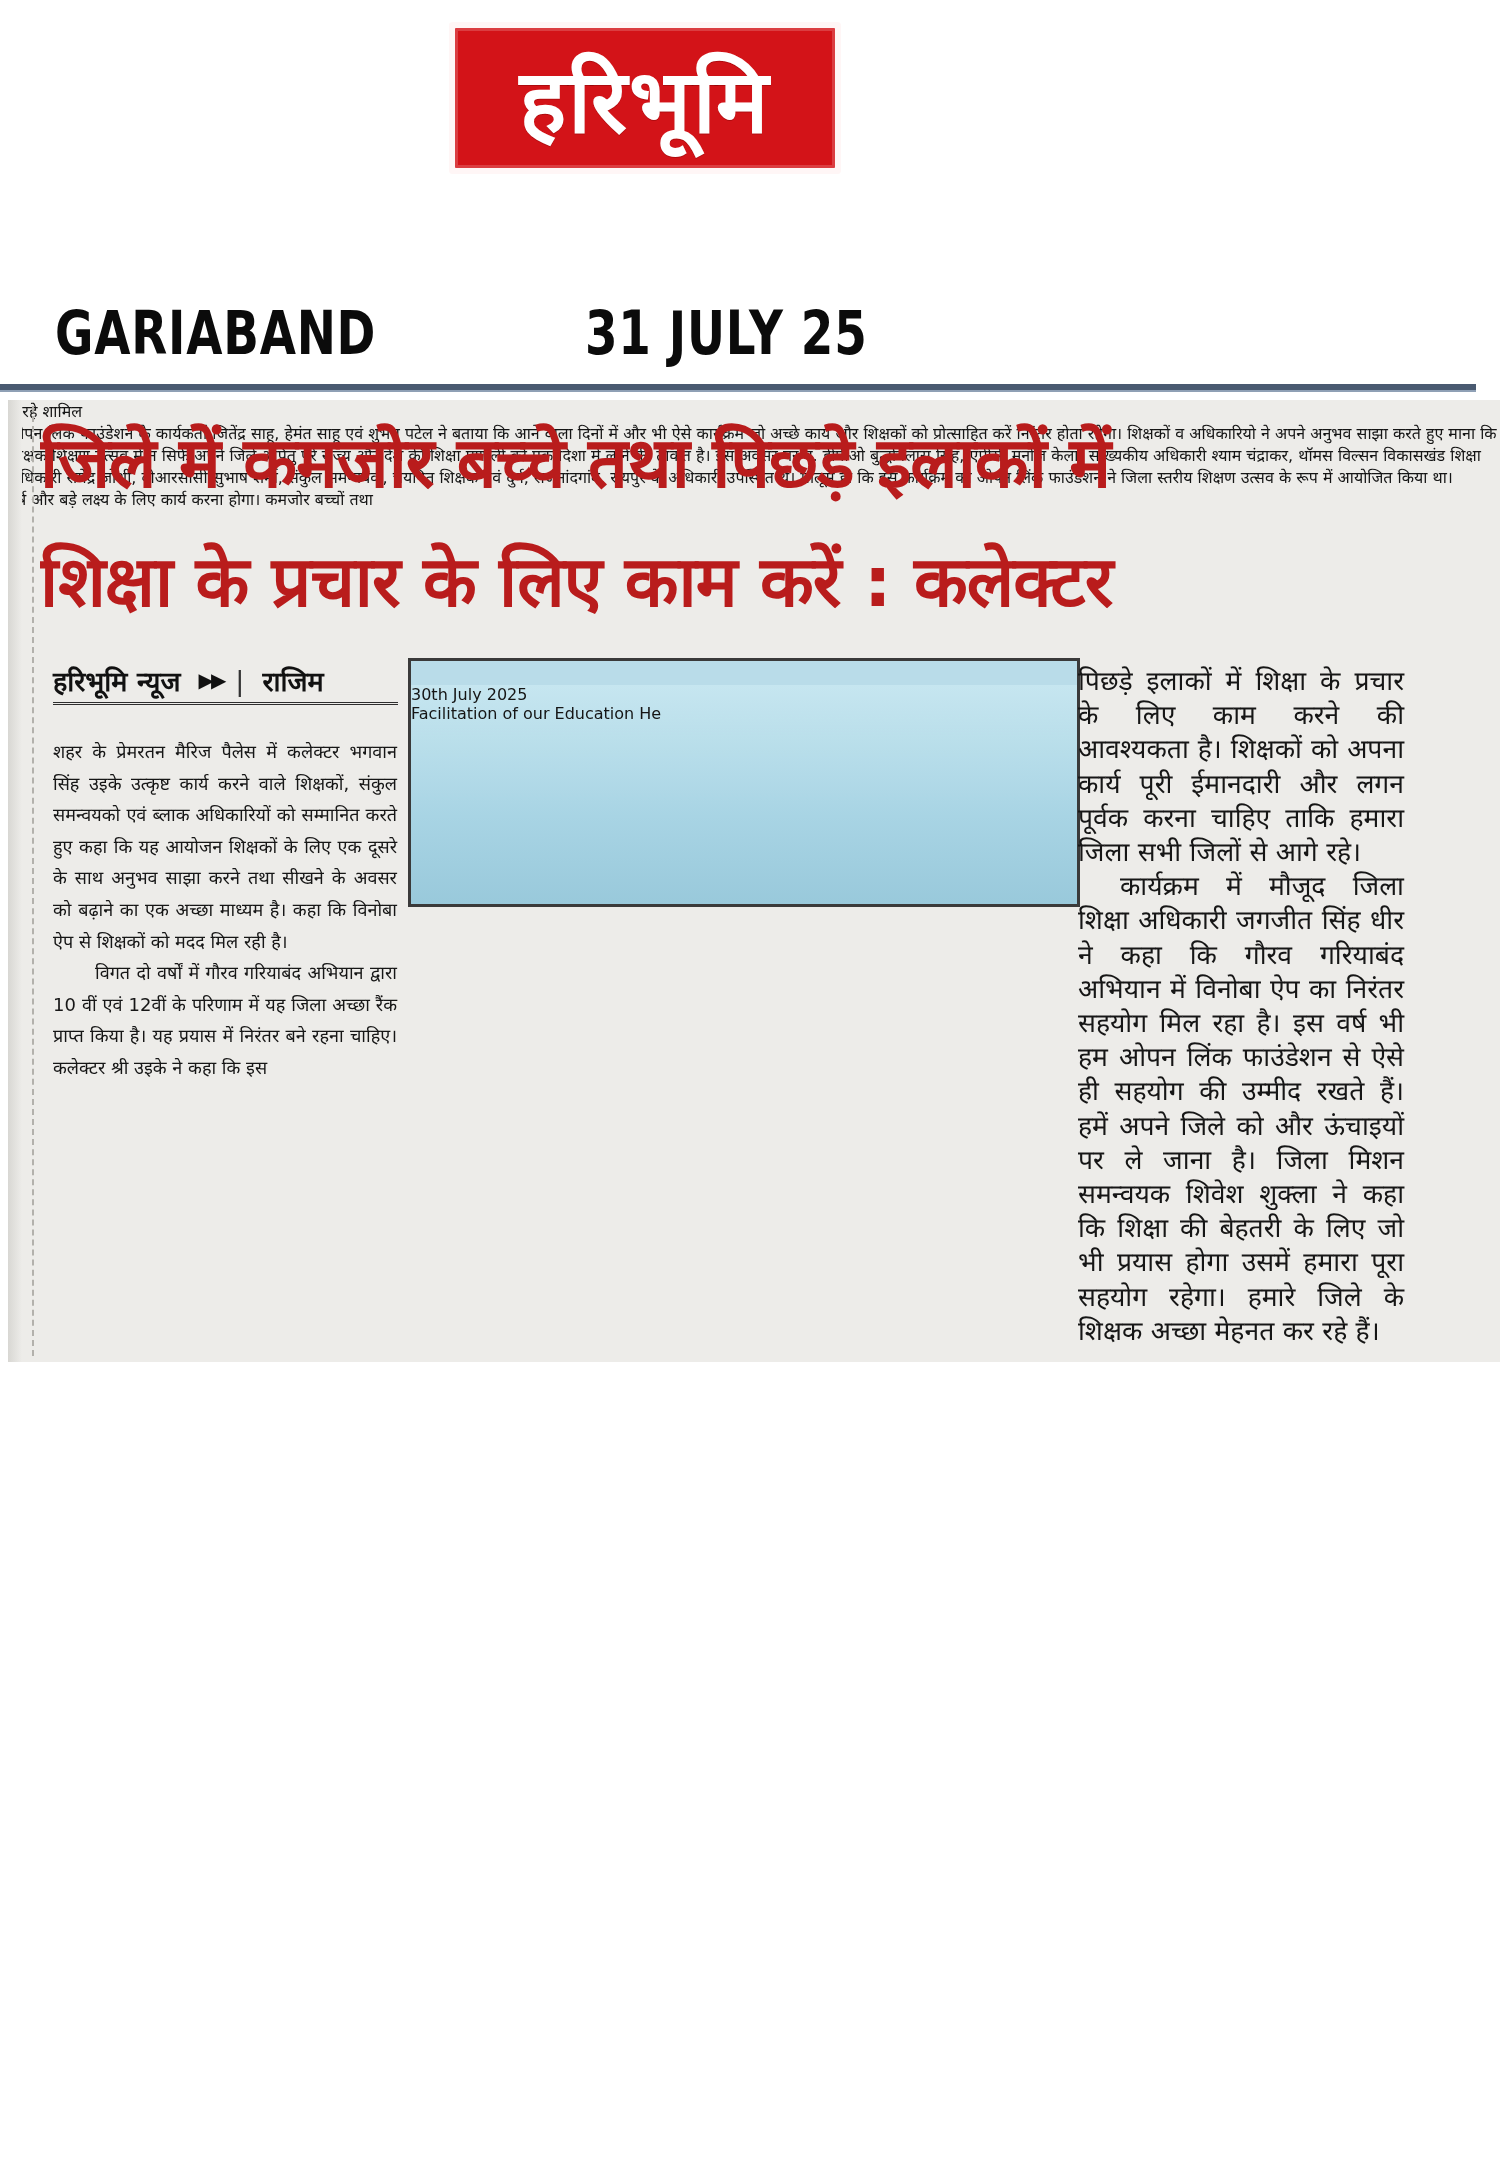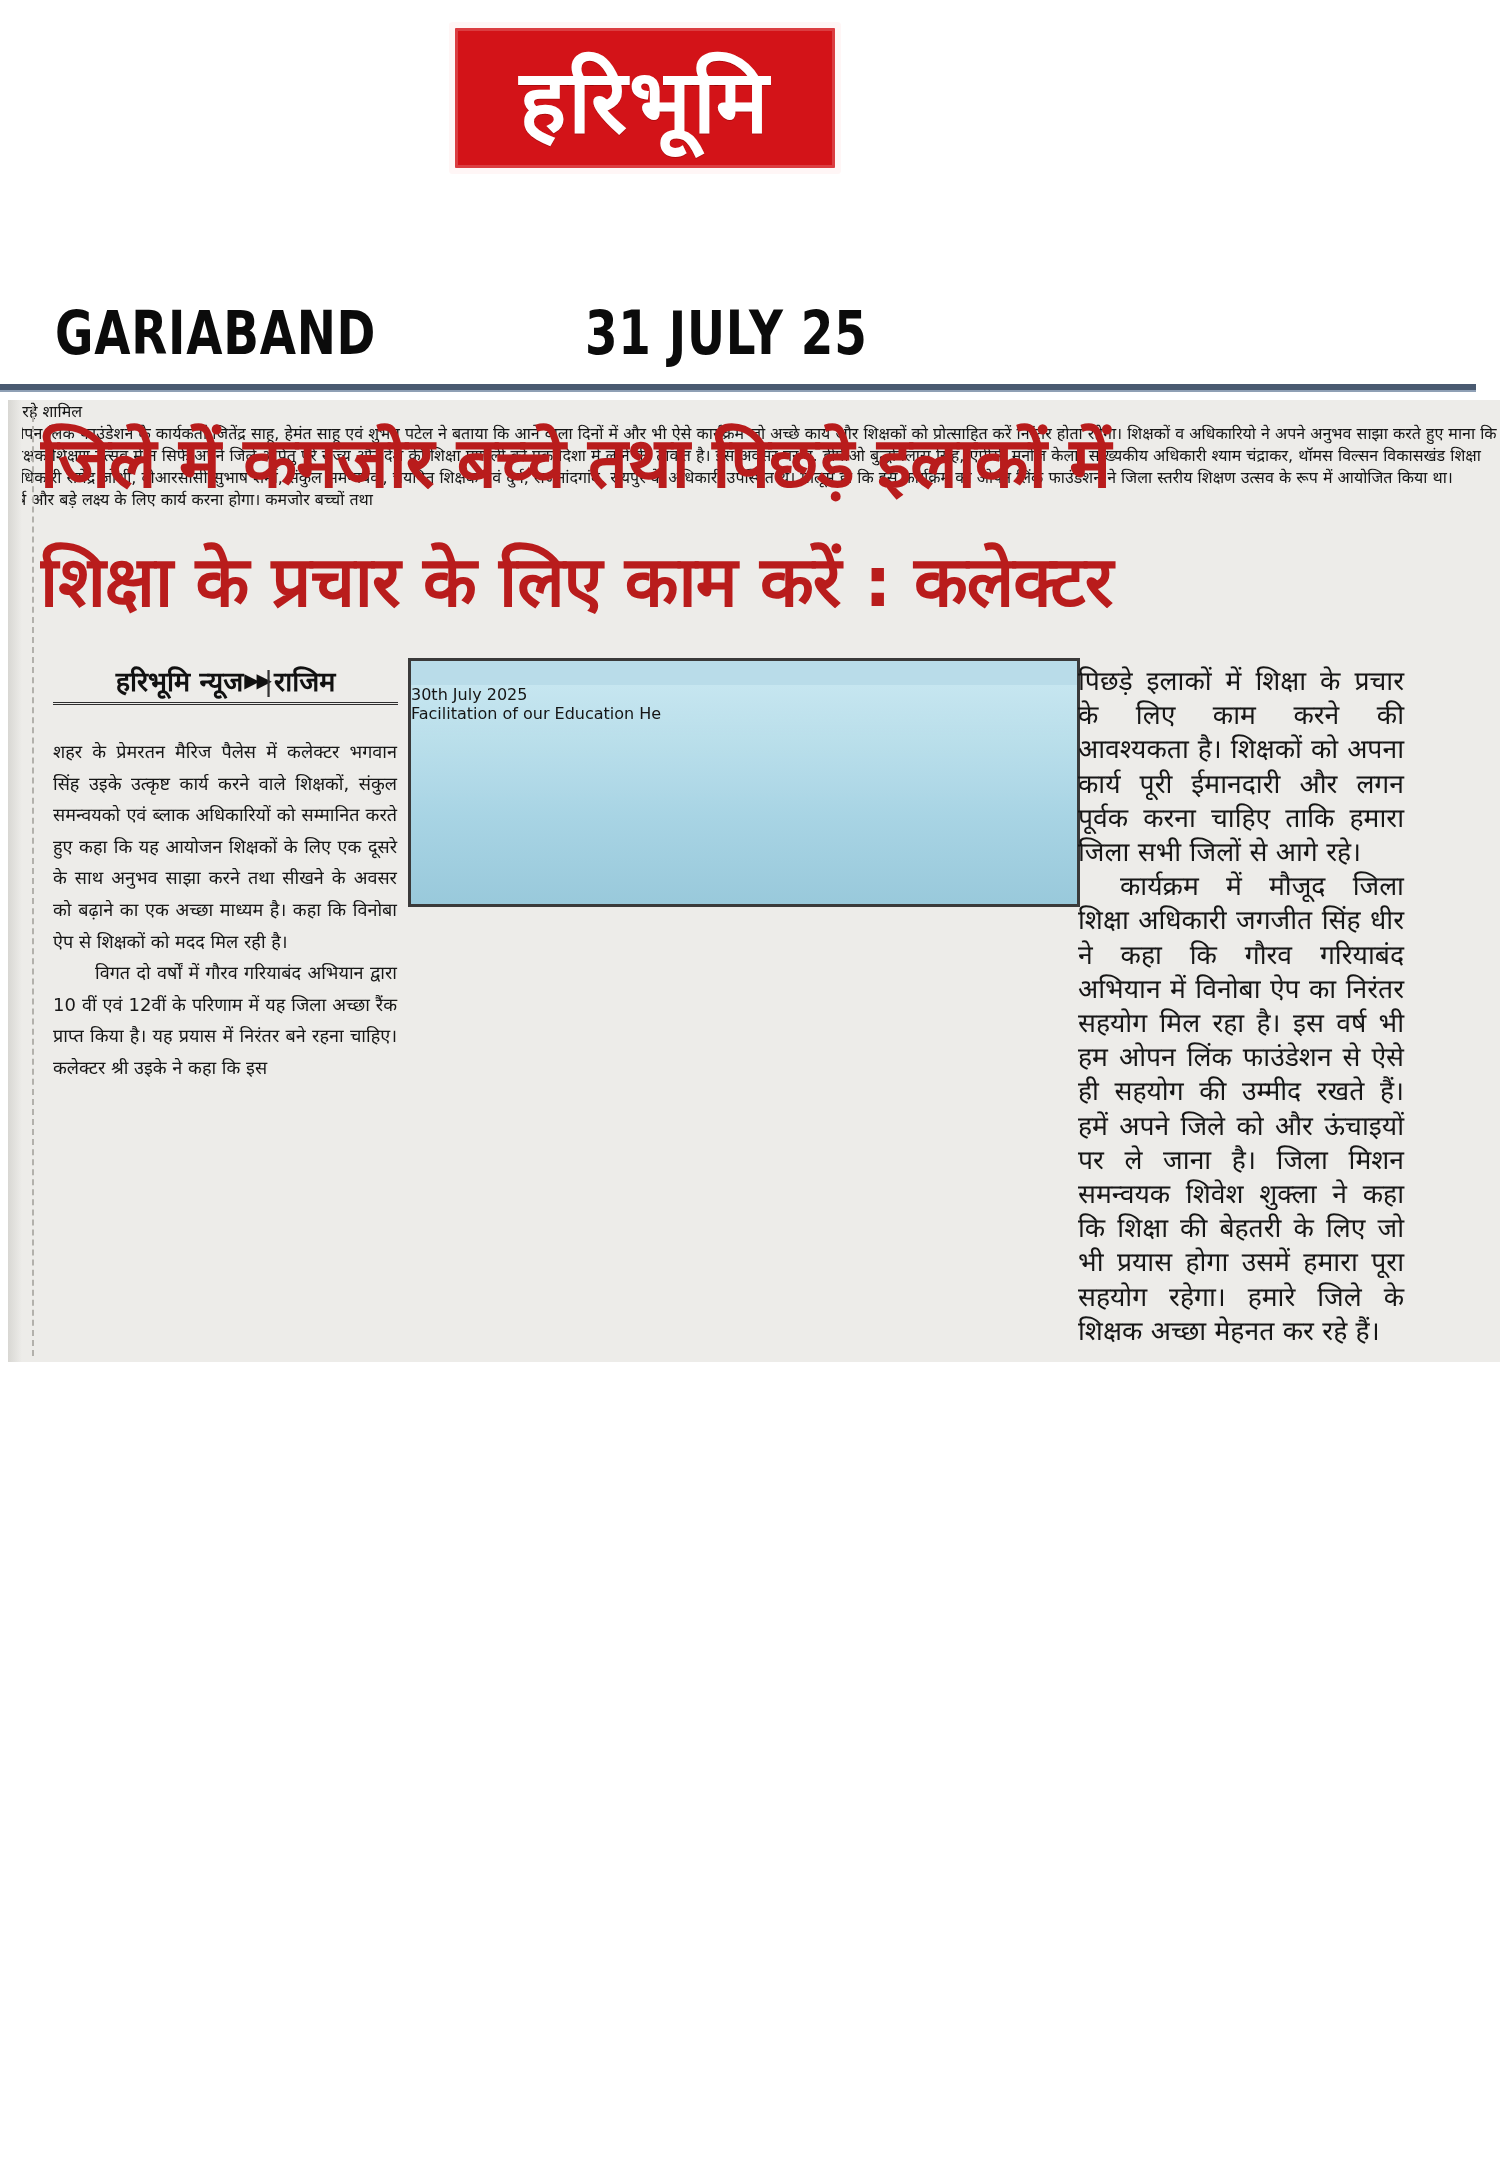--- a/index.html
+++ b/index.html
@@ -48,21 +48,21 @@
   .headline{
     position:absolute;left:32px;top:4px;width:1450px;
     font-size:70px;line-height:119px;font-weight:800;color:#b91c1c;
     letter-spacing:-1px;white-space:nowrap;
   }
   .headline div{overflow:hidden;}
   
   .byline{
     position:absolute;left:45px;top:258px;width:345px;height:44px;
     border-bottom:3px double #2e2e2e;
-    display:flex;align-items:center;justify-content:center;gap:1px;
+    display:flex;align-items:center;justify-content:flex-start;gap:18px;
     font-weight:700;font-size:27px;color:#111;
   }
   .byline .arrows{font-size:20px;letter-spacing:-3px;color:#111;}
   .byline .bar{font-weight:400;color:#333;margin-left:-6px;}
   
   .col-left{
     position:absolute;left:45px;top:336px;width:344px;
     font-size:18px;line-height:31.6px;text-align:justify;color:#161616;
   }
   .col-left p,.col-right p{margin:0;}

